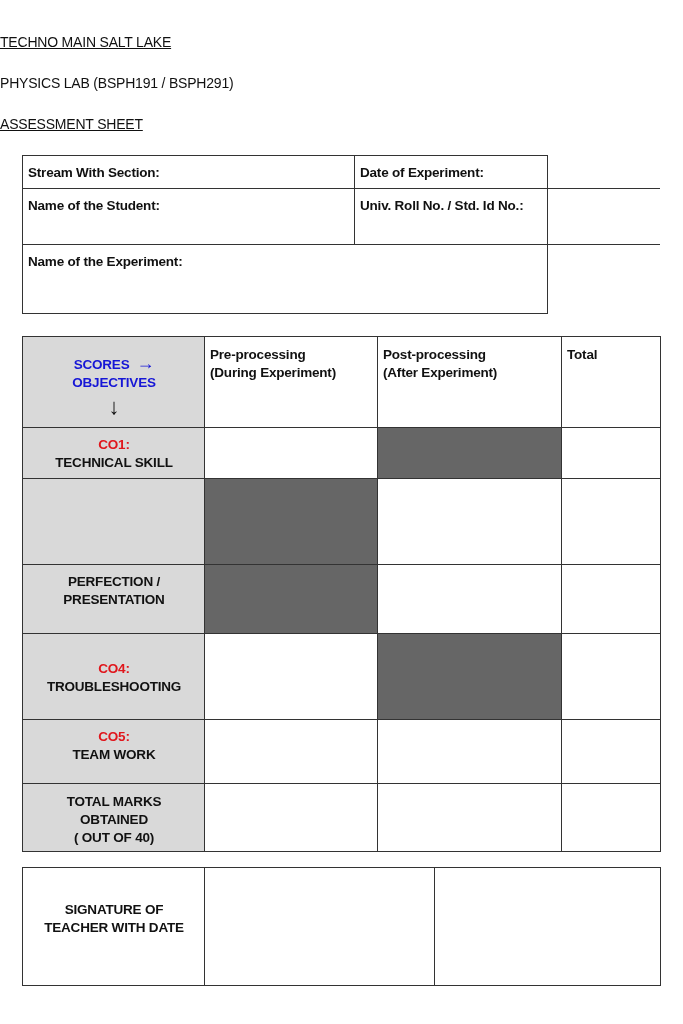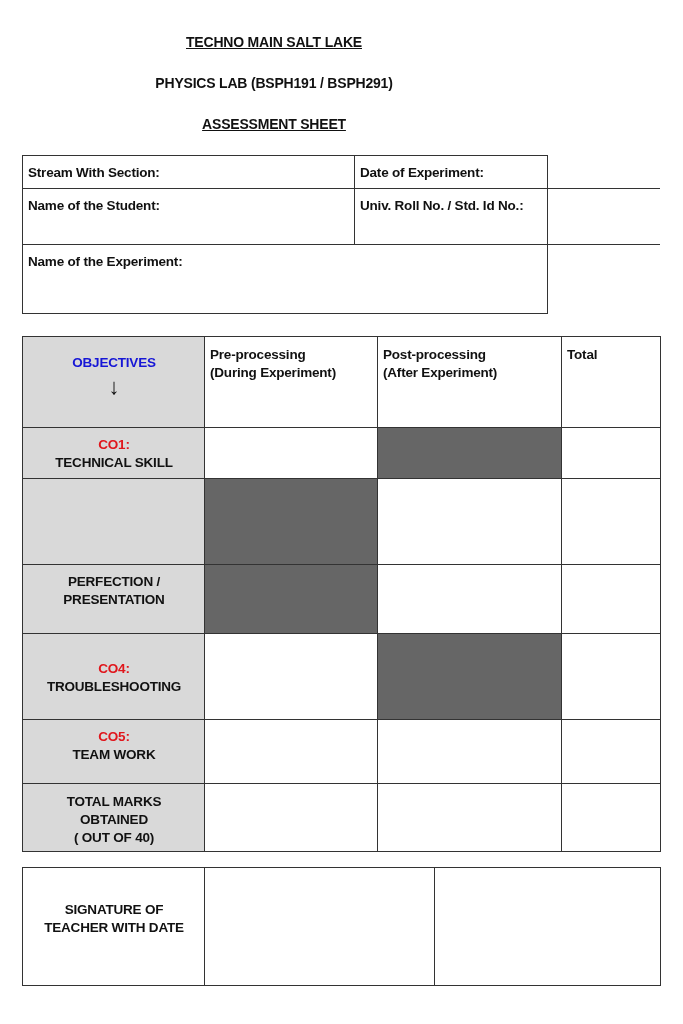--- a/index.html
+++ b/index.html
@@ -1,19 +1,19 @@
 <!DOCTYPE html>
 <html><head>
 <meta charset="utf-8">
 <style>
   html, body { margin: 0; padding: 0; background: #ffffff; }
   body { width: 683px; height: 1024px; position: relative; overflow: hidden;
          font-family: "Liberation Sans", sans-serif; color: #111; }
-  .title { position: absolute; left: 0; width: 548px; text-align: center;
-           font-weight: bold; font-size: 14px; letter-spacing: -0.2px; }
+  .title { position: absolute; left: 0; width: 548px; 
+           font-weight: normal; font-size: 14px; letter-spacing: -0.2px; }
   .u { text-decoration: underline; }
   .box { position: absolute; border: 1px solid #333; box-sizing: border-box; }
   .cell { position: absolute; box-sizing: border-box; }
   .vline { position: absolute; width: 1px; background: #333; }
   .hline { position: absolute; height: 1px; background: #333; }
   .label { position: absolute; font-weight: bold; font-size: 13.5px; letter-spacing: -0.2px; }
   .grey { background: #d9d9d9; }
   .dark { background: #666666; }
   .obj { position: absolute; left: 0; width: 182px; text-align: center;
          font-weight: bold; font-size: 13.5px; line-height: 18px; letter-spacing: -0.2px; }
@@ -62,20 +62,21 @@
   <div class="vline" style="left:354px; top:0; height:514px;"></div>
   <div class="vline" style="left:538px; top:0; height:514px;"></div>
   <div class="hline" style="left:0; top:90px; width:637px;"></div>
   <div class="hline" style="left:0; top:141px; width:637px;"></div>
   <div class="hline" style="left:0; top:227px; width:637px;"></div>
   <div class="hline" style="left:0; top:296px; width:637px;"></div>
   <div class="hline" style="left:0; top:382px; width:637px;"></div>
   <div class="hline" style="left:0; top:446px; width:637px;"></div>
 
   <div class="obj blue" style="top:17px;">
+    <div><span>SCORES</span>&nbsp; <span style="font-size:18px;">→</span></div>
     <div>OBJECTIVES</div>
     <div style="color:#111; font-size:22px; line-height:30px; font-weight:normal;">↓</div>
   </div>
 
   <div class="hdr" style="left:187px; top:9px;">
     <div>Pre-processing</div>
     <div>(During Experiment)</div>
   </div>
   <div class="hdr" style="left:360px; top:9px;">
     <div>Post-processing</div>

